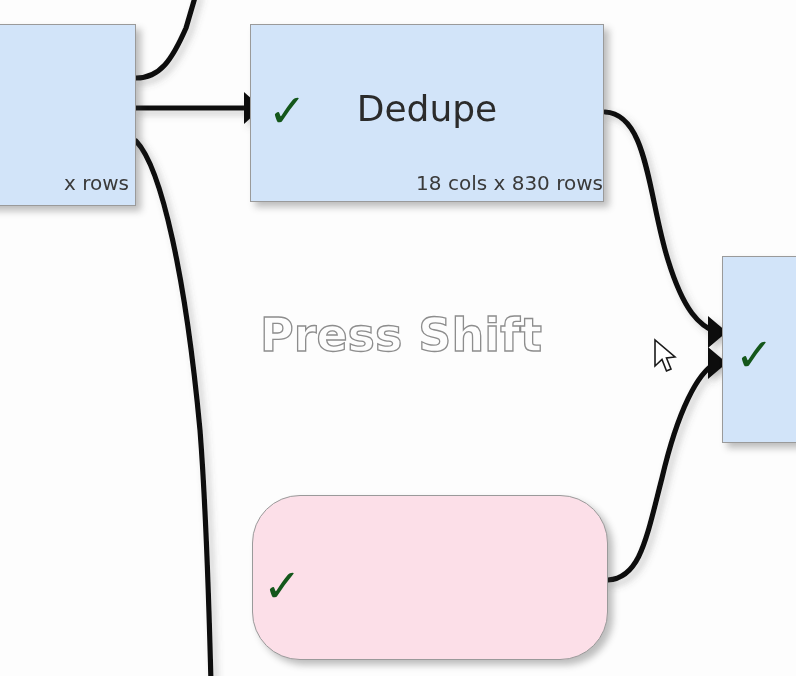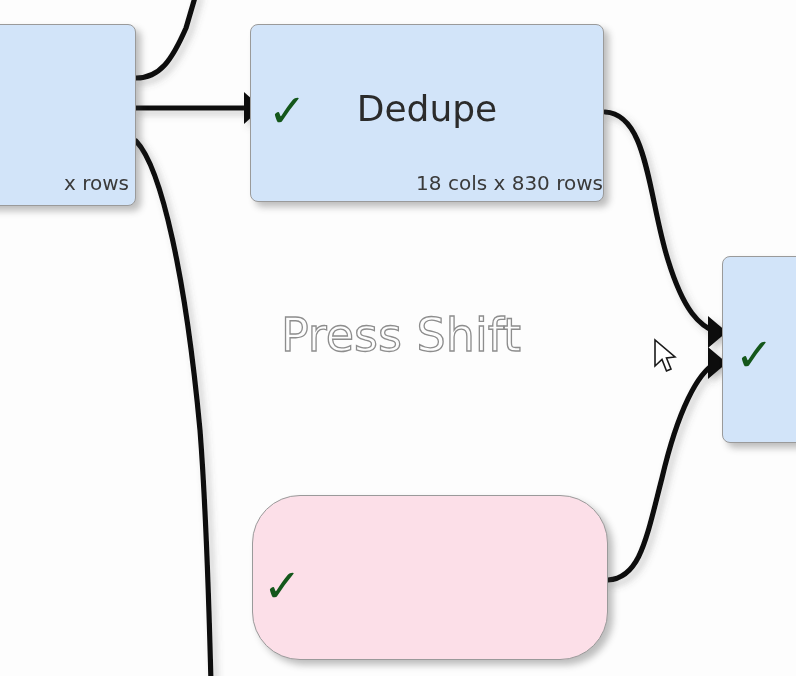--- a/index.html
+++ b/index.html
@@ -12,21 +12,21 @@
   #canvas{position:absolute;inset:0;width:796px;height:676px;overflow:hidden;}
 
   
   .node{
     position:absolute;
     box-sizing:border-box;
     border:1px solid #9a9a9a;
     box-shadow:5px 5px 7px rgba(60,60,60,0.33);
     overflow:hidden;
   }
-  .node.rect{border-radius:8px;}
+  .node.rect{border-radius:0;}
   .node.pill{border-radius:48px;}
   .node-title{
     position:absolute;
     width:100%;
     text-align:center;
     color:#2b2b2b;
     font-size:36px;
     line-height:1.0;
     white-space:nowrap;
   }
@@ -58,21 +58,21 @@
   
   #edges{position:absolute;left:0;top:0;width:796px;height:676px;}
 
   
   #watermark{
     position:absolute;
     left:256px;top:308px;
     width:290px;
     text-align:center;
     font-size:46px;
-    font-weight:normal;
+    font-weight:bold;
     letter-spacing:0px;
     color:transparent;
     -webkit-text-stroke:1.3px #8d8d8d;
     pointer-events:none;
     white-space:nowrap;
   }
 
   
   #cursor{position:absolute;left:652px;top:338px;width:26px;height:38px;}
 </style>

